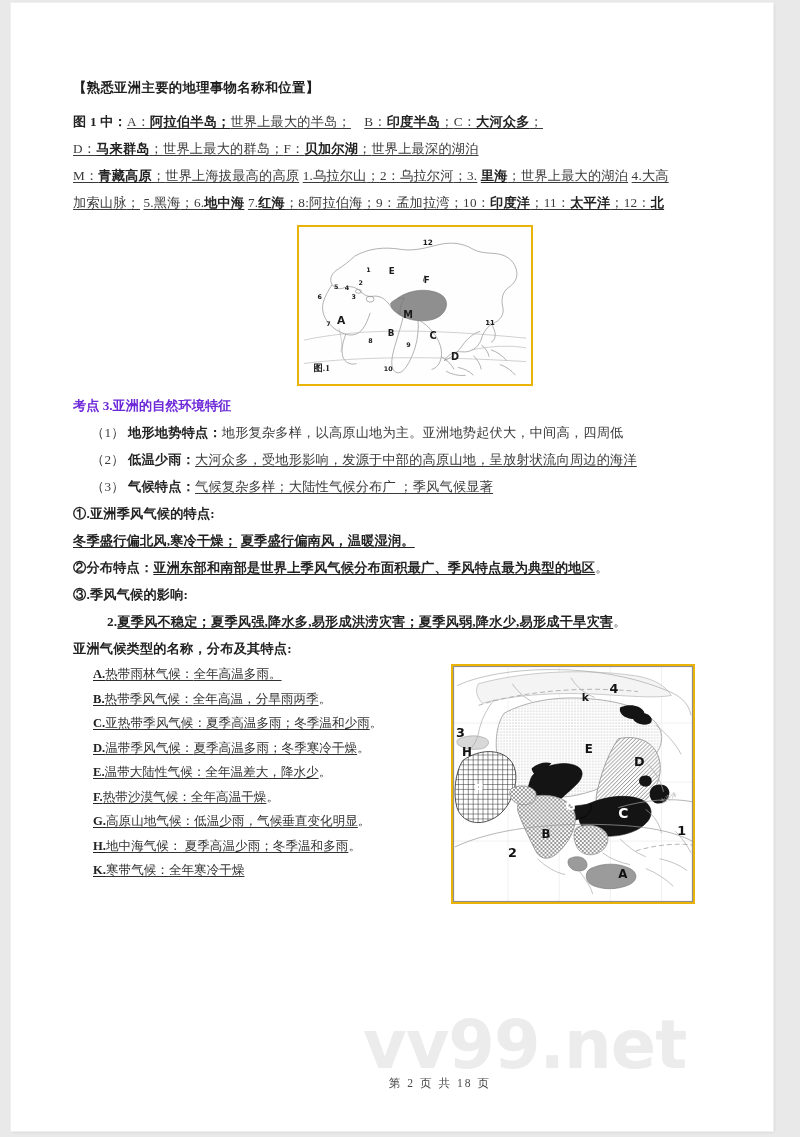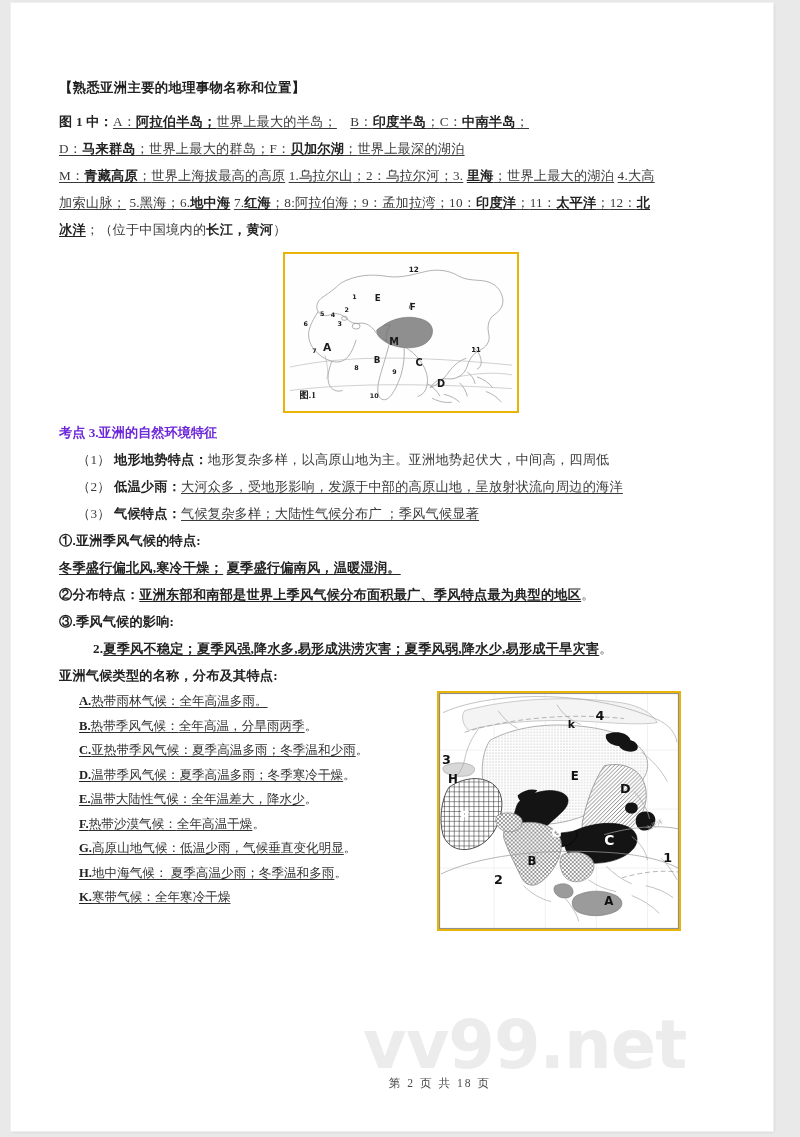--- a/index.html
+++ b/index.html
@@ -19,21 +19,21 @@
     left: 11px;
     top: 3px;
     width: 762px;
     height: 1128px;
     background: #ffffff;
     box-shadow: 0 0 0 1px #f0f0f0, 1px 1px 3px rgba(0,0,0,0.10);
     overflow: hidden;
   }
   .content {
     position: absolute;
-    left: 48px;
+    left: 62px;
     top: 72px;
     width: 684px;
   }
 
   
   .ln {
     font-size: 13.2px;
     line-height: 27px;
     color: #3a3a3a;
     white-space: nowrap;
@@ -131,38 +131,35 @@
 <div class="page">
 
   <div class="content">
 
     <div class="hdr">【熟悉亚洲主要的地理事物名称和位置】</div>
 
     <div class="gap-sm"></div>
 
     <div>
       <div class="ln">
-        <span class="b">图 1 中：</span><span class="u">A：</span><span class="bu">阿拉伯半岛；</span><span class="u">世界上最大的半岛；</span><span>　</span><span class="u">B：</span><span class="bu">印度半岛</span><span class="u">；</span><span class="u">C：</span><span class="bu">中南半岛</span><span class="u">；</span>
+        <span class="b">图 1 中：</span><span class="u">A：</span><span class="bu">阿拉伯半岛；</span><span class="u">世界上最大的半岛；</span><span>　</span><span class="u">B：</span><span class="bu">印度半岛</span><span class="u">；</span><span class="u">C：</span><span class="bu">大河众多</span><span class="u">；</span>
       </div>
 
       <div class="ln">
         <span class="u">D：</span><span class="bu">马来群岛</span><span class="u">；</span><span class="u">世界上最大的群岛；</span><span class="u">F：</span><span class="bu">贝加尔湖</span><span class="u">；</span><span class="u">世界上最深的湖泊</span>
       </div>
 
       <div class="ln">
         <span class="u">M：</span><span class="bu">青藏高原</span><span class="u">；</span><span class="u">世界上海拔最高的高原</span><span> </span><span class="u">1.乌拉尔山</span><span class="u">；</span><span class="u">2：</span><span class="u">乌拉尔河</span><span class="u">；</span><span class="u">3.</span><span> </span><span class="bu">里海</span><span class="u">；</span><span class="u">世界上最大的湖泊</span><span>  </span><span class="u">4.大高</span>
       </div>
 
       <div class="ln">
         <span class="u">加索山脉</span><span class="u">；</span><span>  </span><span class="u">5.黑海</span><span class="u">；</span><span class="u">6.</span><span class="bu">地中海</span><span>  </span><span class="u">7.</span><span class="bu">红海</span><span class="u">；</span><span class="u">8:阿拉伯海</span><span class="u">；</span><span class="u">9：</span><span class="u">孟加拉湾</span><span class="u">；</span><span class="u">10：</span><span class="bu">印度洋</span><span class="u">；</span><span class="u">11：</span><span class="bu">太平洋</span><span class="u">；</span><span class="u">12：</span><span class="bu">北</span>
       </div>
 
-      <div class="ln">
-        <span class="bu">冰洋</span><span>；（位于中国境内的</span><span class="b">长江，黄河</span><span>）</span>
-      </div>
     </div>
 
     <div class="fig-wrap-1">
       <div class="figbox fig1">
         <svg class="map-svg" viewBox="0 0 236 161" xmlns="http://www.w3.org/2000/svg">
           <rect x="0" y="0" width="236" height="161" fill="#fefefe"></rect>
           <g fill="none" stroke="#8d8d8d" stroke-width="0.7" stroke-linejoin="round">
 
             <path d="M56 30 C70 22 86 20 104 23 C118 25 130 21 143 18 C155 15 168 17 176 22
                      C186 28 196 26 205 28 C214 30 220 36 222 44 C224 52 220 58 214 62

